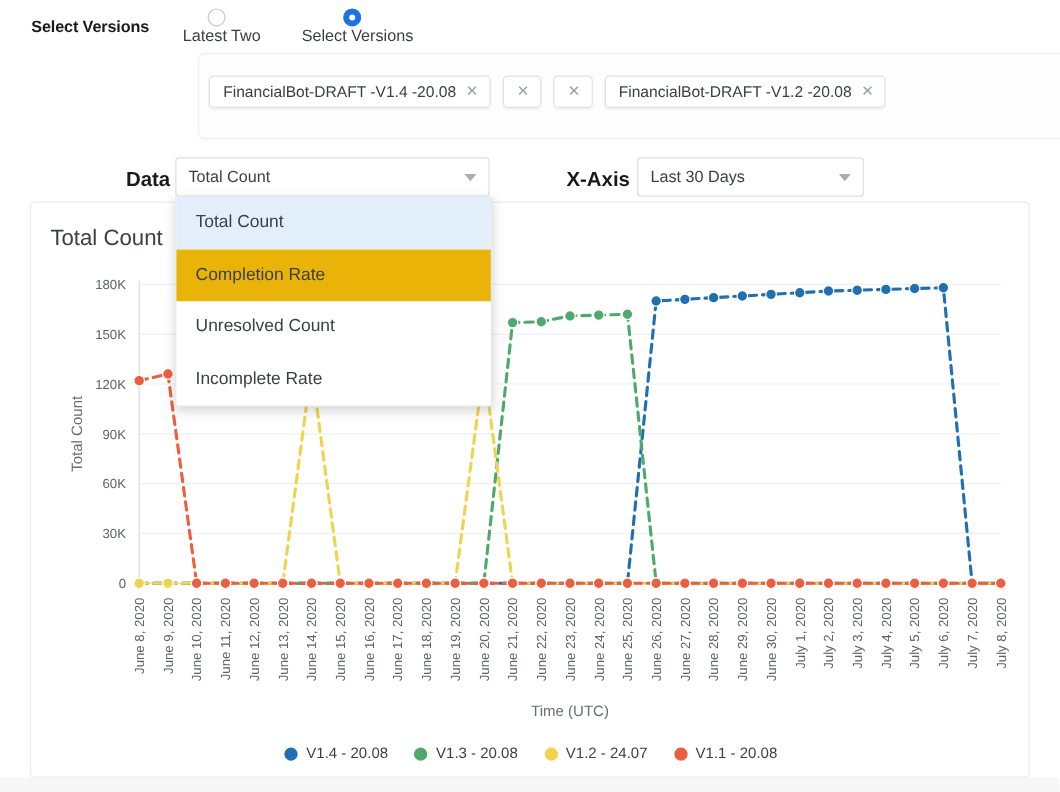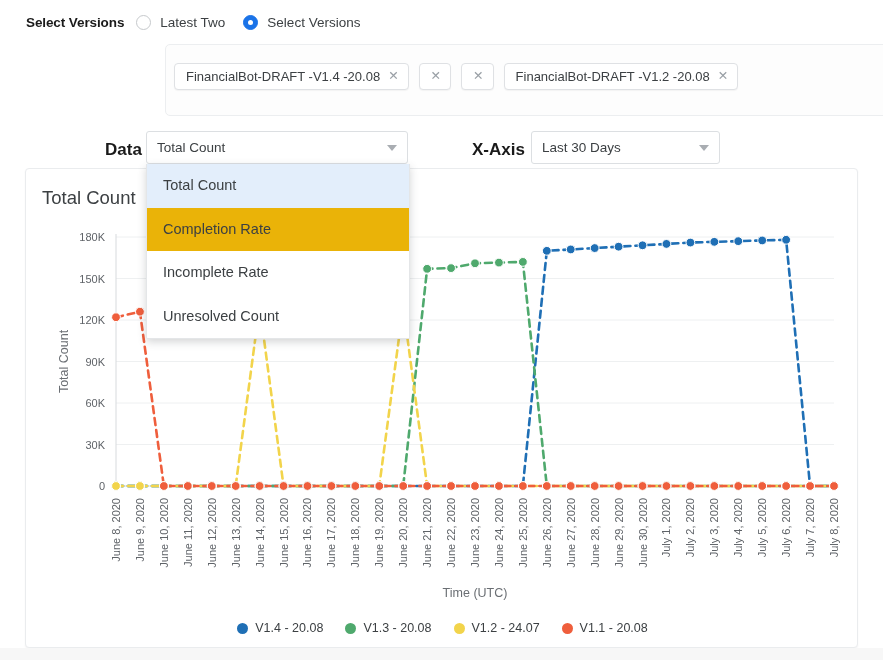--- a/index.html
+++ b/index.html
@@ -16,33 +16,35 @@
     overflow: hidden;
     position: relative;
   }
 
   
   .versions-row {
     display: flex;
     align-items: center;
     padding: 10px 0 0 26px;
     height: 24px;
+    gap: 16px;
   }
   .versions-label {
     font-size: 13.5px;
     font-weight: bold;
     color: #1a1a1a;
     letter-spacing: -0.1px;
     margin-right: 12px;
   }
   .radio-opt {
     display: flex;
     align-items: center;
     margin-right: 18px;
     cursor: pointer;
+    flex-direction: column;
   }
   .radio-mark {
     width: 15px;
     height: 15px;
     border-radius: 50%;
     border: 1.6px solid #c6c9cc;
     background: #fff;
     box-sizing: border-box;
     margin-right: 9px;
     flex: 0 0 auto;
@@ -494,17 +496,17 @@
       <div class="legend-item">
         <span class="legend-dot" style="background: rgb(239, 94, 60);"></span>
         <span class="legend-text">V1.1 - 20.08</span>
       </div>
     </div>
 </div>
 
 <div class="dropdown-menu">
   <div class="dd-item selected">Total Count</div>
   <div class="dd-item hover">Completion Rate</div>
+  <div class="dd-item">Unresolved Count</div>
   <div class="dd-item">Incomplete Rate</div>
-  <div class="dd-item">Unresolved Count</div>
 </div>
 
 <div class="bottom-strip"></div>
 
 </body></html>

